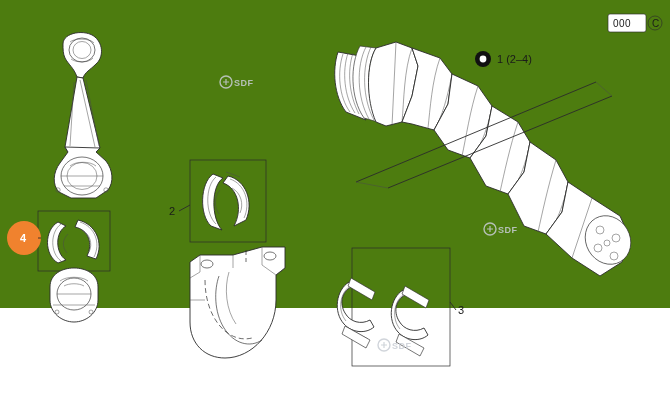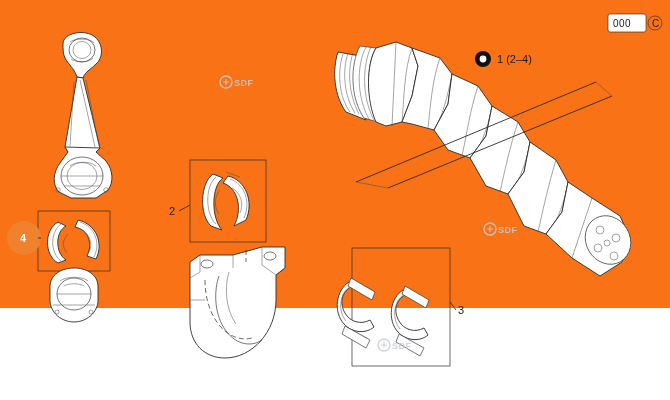--- a/index.html
+++ b/index.html
@@ -10,21 +10,21 @@
   body {
     width: 670px;
     height: 400px;
     font-family: "Liberation Sans", sans-serif;
     overflow: hidden;
   }
   #stage {
     position: relative;
     width: 670px;
     height: 308px;
-    background: #f97316;
+    background: #4d7c0f;
     text-align: center;
   }
   svg.diagram {
     position: absolute;
     left: 0;
     top: 0;
     width: 670px;
     height: 400px;
   }
   .lbl {

